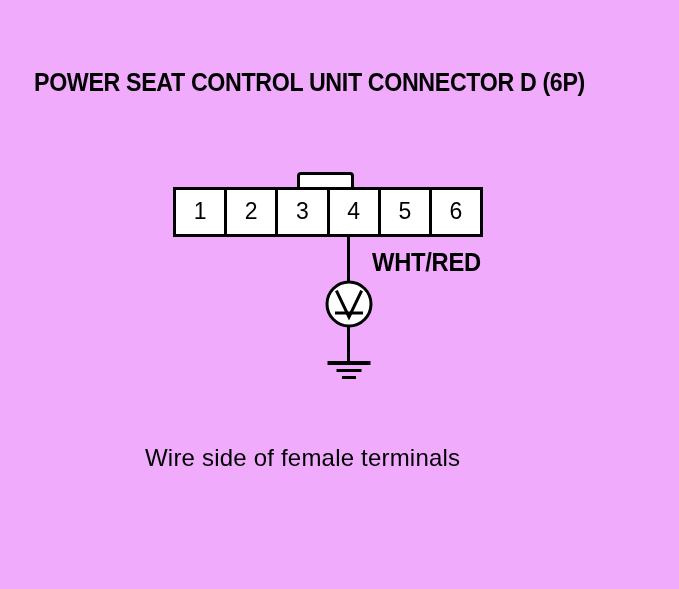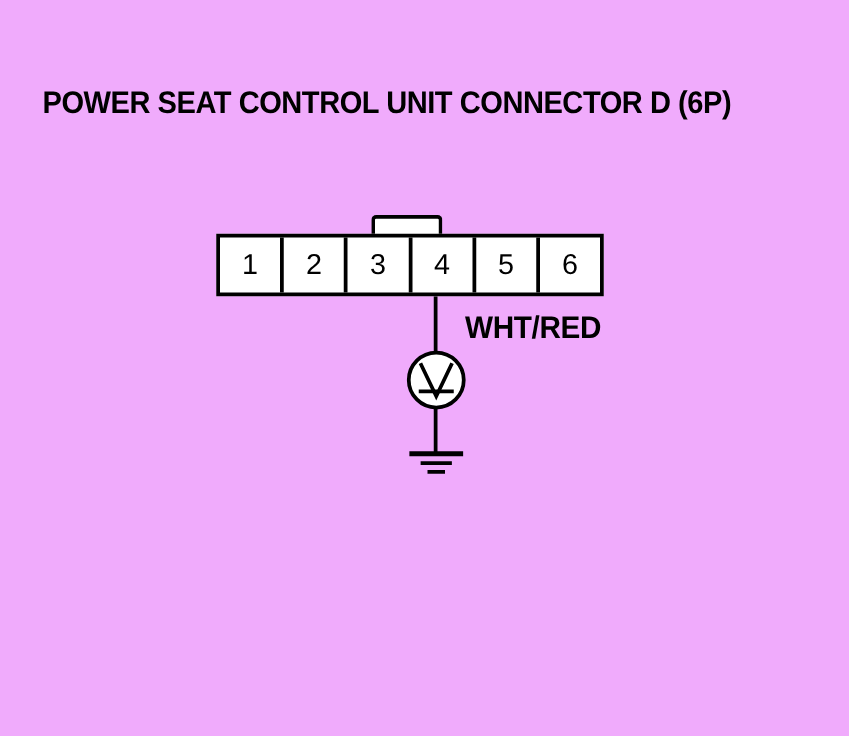--- a/index.html
+++ b/index.html
@@ -218,15 +218,16 @@
     </svg>
   </div>
 
   <div class="ground-lead"></div>
   <div class="ground-symbol">
     <div class="gnd-bar gnd-bar-1"></div>
     <div class="gnd-bar gnd-bar-2"></div>
     <div class="gnd-bar gnd-bar-3"></div>
   </div>
 
+  <div class="caption">Wire side of female terminals</div>
 
 
 </div>
 
 </body></html>

